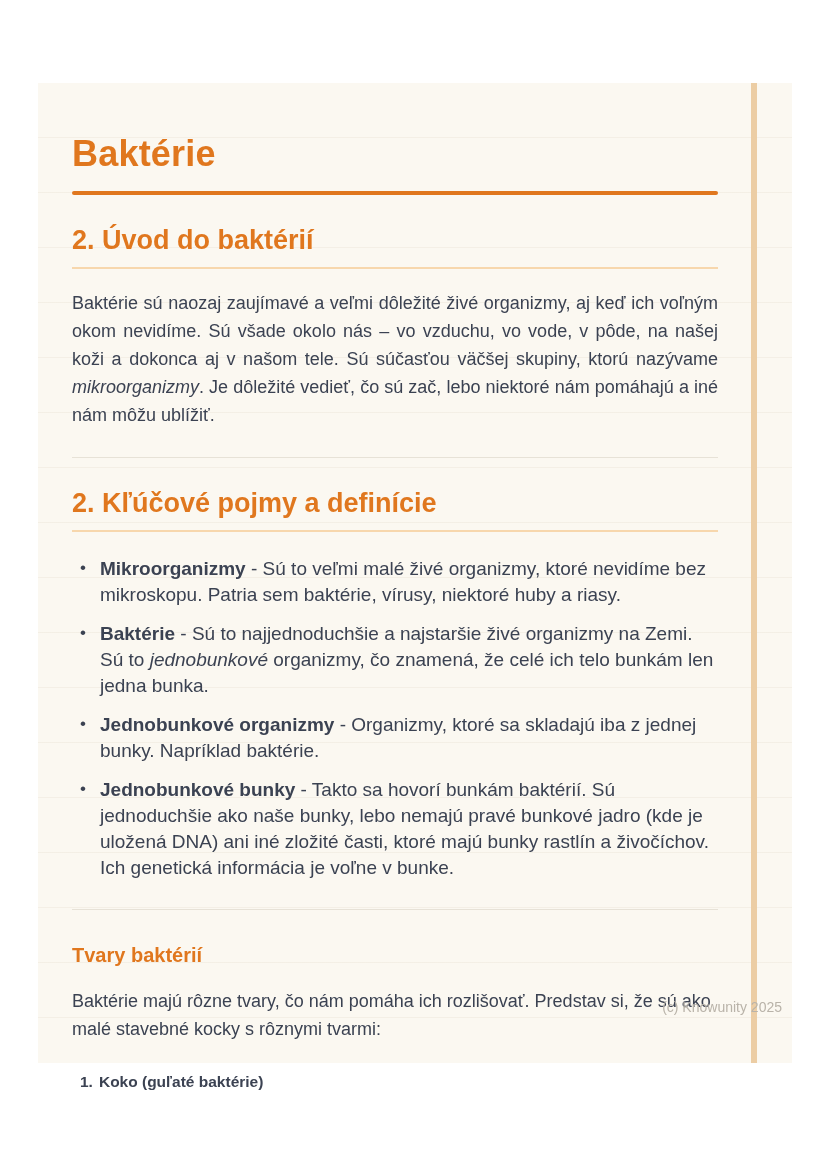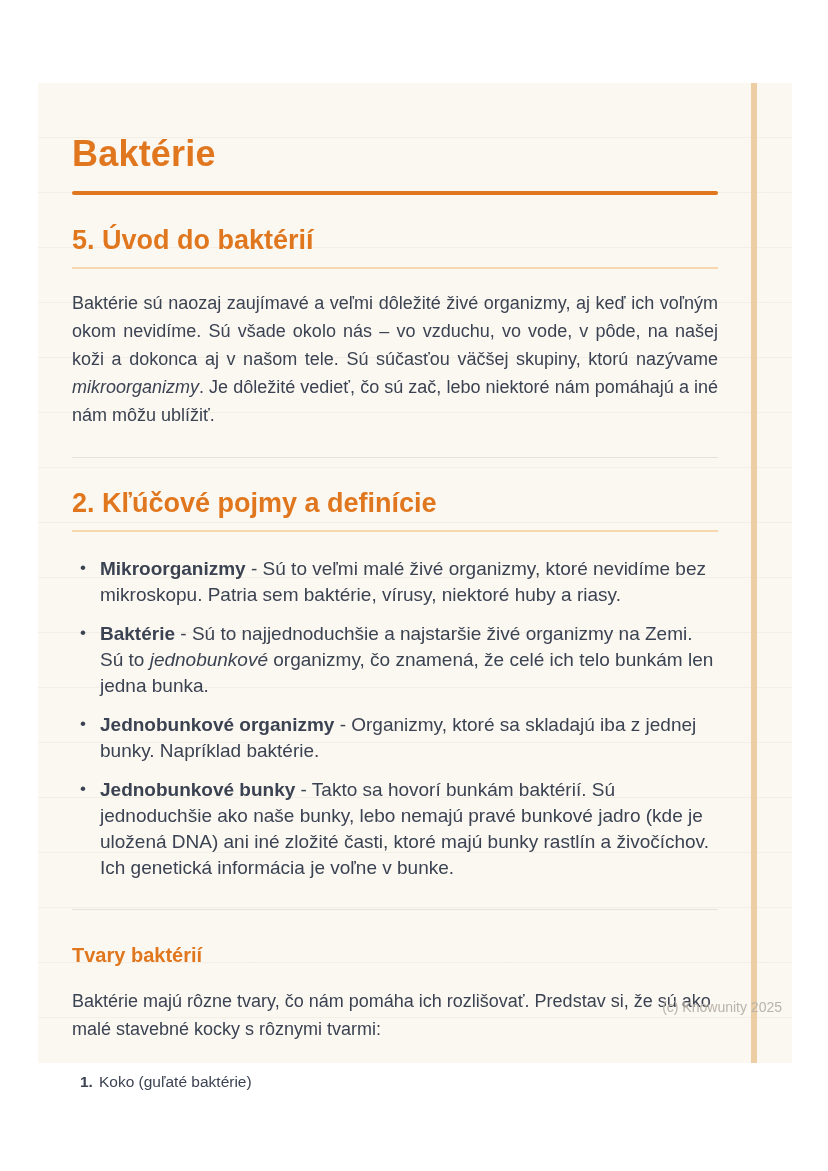--- a/index.html
+++ b/index.html
@@ -108,42 +108,42 @@
     color: #e0771e;
   }
   .numbered-item {
     margin: 26px 0 0 0;
     padding-left: 8px;
     font-size: 15.5px;
     line-height: 26px;
     color: #3b4252;
   }
   .numbered-item .num { margin-right: 6px; font-weight: 700; }
-  .numbered-item .term { font-weight: 400; }
+  .numbered-item .term { font-weight: 700; }
   .footer {
     position: absolute;
     right: 10px;
     bottom: 48px;
     z-index: 3;
     font-size: 14px;
     color: #b9b3a9;
   }
 </style>
 </head>
 <body>
 
 <div class="page">
   <div class="edge-strip"></div>
 
   <div class="content">
 
     <h1 class="doc-title">Baktérie</h1>
     <div class="title-rule"></div>
 
-    <h2 class="section-heading">5. Úvod do baktérií</h2>
+    <h2 class="section-heading">2. Úvod do baktérií</h2>
     <p class="body-text justify"><span>Baktérie sú naozaj zaujímavé a veľmi dôležité živé organizmy, aj keď ich voľným okom nevidíme. Sú všade okolo nás – vo vzduchu, vo vode, v pôde, na našej koži a dokonca aj v našom tele. Sú súčasťou väčšej skupiny, ktorú nazývame </span><em>mikroorganizmy</em><span>. Je dôležité vedieť, čo sú zač, lebo niektoré nám pomáhajú a iné nám môžu ublížiť.</span></p>
 
     <hr class="divider">
 
     <h2 class="section-heading">2. Kľúčové pojmy a definície</h2>
 
     <ul class="term-list">
       <li><span class="term">Mikroorganizmy</span><span> - Sú to veľmi malé živé organizmy, ktoré nevidíme bez mikroskopu. Patria sem baktérie, vírusy, niektoré huby a riasy.</span></li>
       <li><span class="term">Baktérie</span><span> - Sú to najjednoduchšie a najstaršie živé organizmy na Zemi. Sú to </span><em>jednobunkové</em><span> organizmy, čo znamená, že celé ich telo bunkám len jedna bunka.</span></li>
       <li><span class="term">Jednobunkové organizmy</span><span> - Organizmy, ktoré sa skladajú iba z jednej bunky. Napríklad baktérie.</span></li>

